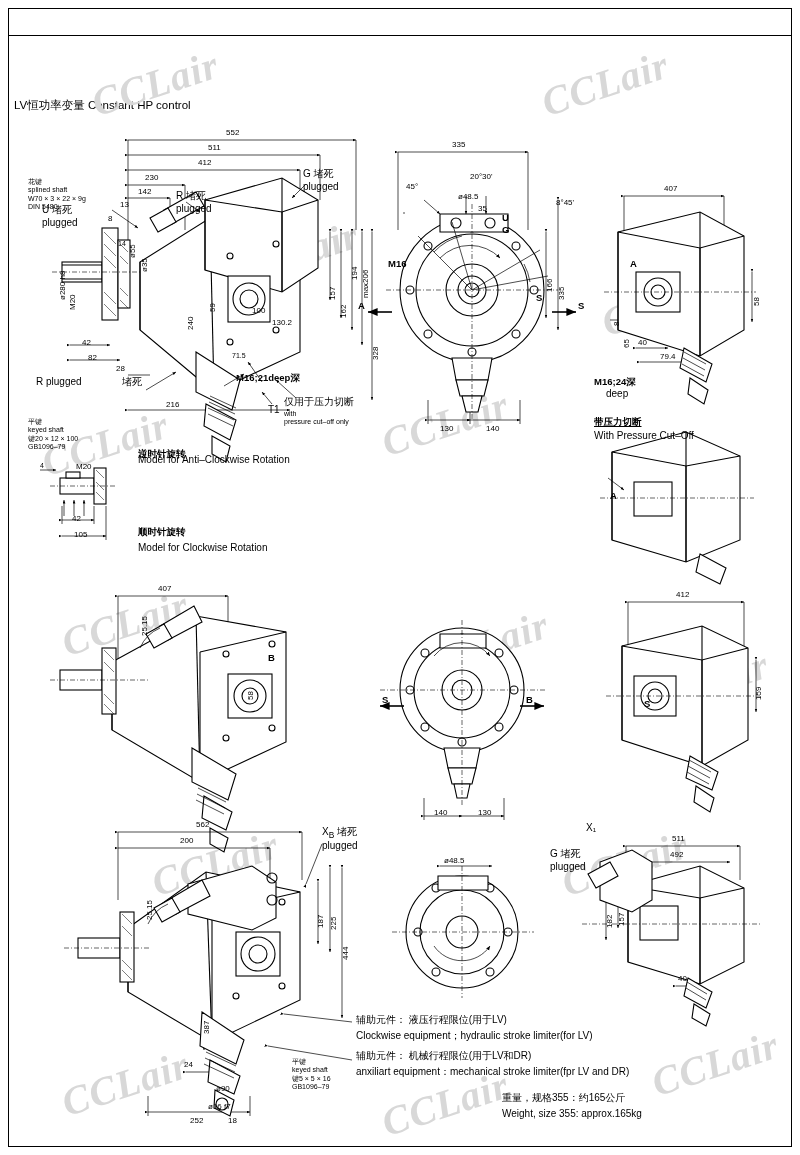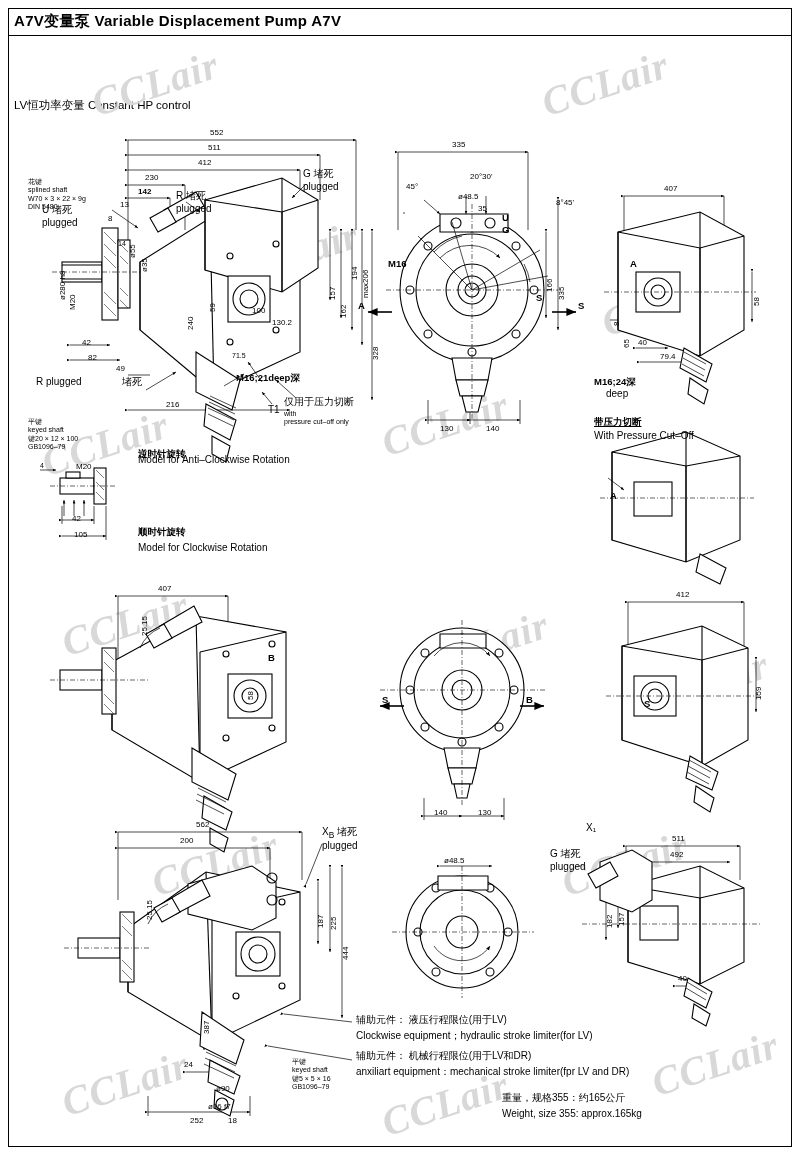--- a/index.html
+++ b/index.html
@@ -26,21 +26,20 @@
   .hatch{fill:none;stroke:#000;stroke-width:.5;}
   .fillw{fill:#fff;}
 </style>
 </head>
 <body>
 
 <div id="page">
 
   <div class="frame"></div>
   <div class="titlebar"></div>
-  <div class="title-text">A7V变量泵 Variable Displacement Pump A7V</div>
   <div class="sub2">LV恒功率变量 Constant HP control</div>
 
   <div class="wm" style="left:90px;top:60px;">CCLair</div>
   <div class="wm" style="left:540px;top:60px;">CCLair</div>
   <div class="wm" style="left:230px;top:230px;">CCLair</div>
   <div class="wm" style="left:600px;top:280px;">CCLair</div>
   <div class="wm" style="left:40px;top:420px;">CCLair</div>
   <div class="wm" style="left:380px;top:400px;">CCLair</div>
   <div class="wm" style="left:60px;top:600px;">CCLair</div>
   <div class="wm" style="left:420px;top:620px;">CCLair</div>
@@ -464,34 +463,34 @@
       <path d="M694 1004 L710 1014 L706 1026 L692 1018 Z" class="fillw"></path>
       <path d="M687 982 L707 994 M686 988 L706 1000" class="thin"></path>
 
       <path d="M600 862 L632 850 L652 862 L652 900 L632 912 L600 900 Z" class="fillw"></path>
       <path d="M588 874 L610 862 L618 876 L596 888 Z" class="fillw"></path>
       <line x1="582" y1="924" x2="760" y2="924" class="dash"></line>
     </g>
 
   </svg>
 
-  <div class="dim" style="left:210px;top:128px;">552</div>
+  <div class="dim" style="left:226px;top:128px;">552</div>
   <div class="dim" style="left:208px;top:143px;">511</div>
   <div class="dim" style="left:198px;top:158px;">412</div>
   <div class="dim" style="left:145px;top:173px;">230</div>
-  <div class="dim" style="left:138px;top:187px;font-weight:bold;">142</div>
+  <div class="dim" style="left:138px;top:187px;">142</div>
   <div class="dim" style="left:120px;top:200px;">13</div>
   <div class="dim" style="left:108px;top:214px;">8</div>
   <div class="dim rot90" style="left:128px;top:258px;">ø55</div>
   <div class="dim rot90" style="left:140px;top:272px;">ø35</div>
   <div class="dim rot90" style="left:58px;top:300px;">ø280 h8</div>
   <div class="dim rot90" style="left:68px;top:310px;">M20</div>
   <div class="dim" style="left:82px;top:338px;">42</div>
   <div class="dim" style="left:88px;top:353px;">82</div>
-  <div class="dim" style="left:116px;top:364px;">49</div>
+  <div class="dim" style="left:116px;top:364px;">28</div>
   <div class="dim" style="left:166px;top:400px;">216</div>
   <div class="dim rot90" style="left:186px;top:330px;">240</div>
   <div class="dim rot90" style="left:208px;top:312px;">59</div>
   <div class="dim" style="left:252px;top:306px;">100</div>
   <div class="dim" style="left:272px;top:318px;">130.2</div>
   <div class="tiny" style="left:232px;top:352px;">71.5</div>
   <div class="dim rot90" style="left:328px;top:300px;">157</div>
   <div class="dim rot90" style="left:339px;top:318px;">162</div>
   <div class="dim rot90" style="left:350px;top:280px;">194</div>
   <div class="dim rot90" style="left:361px;top:298px;">max206</div>

